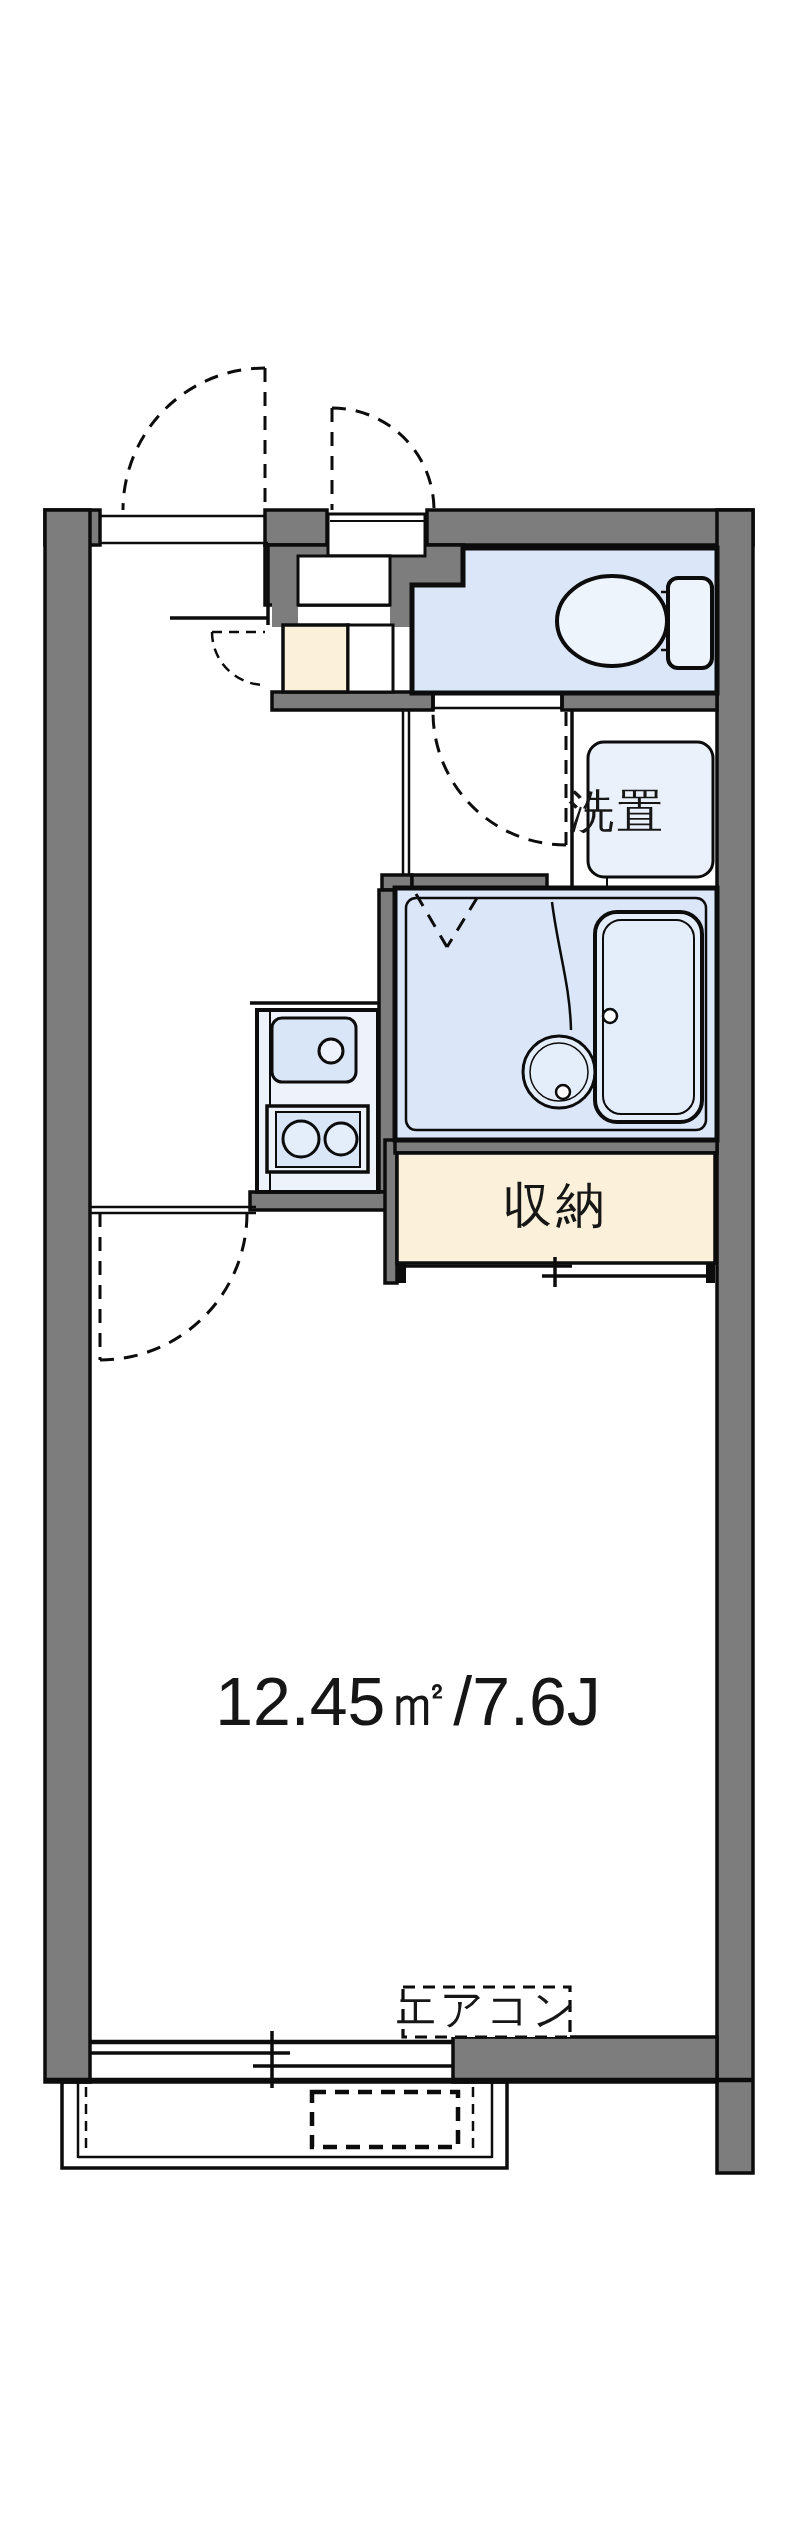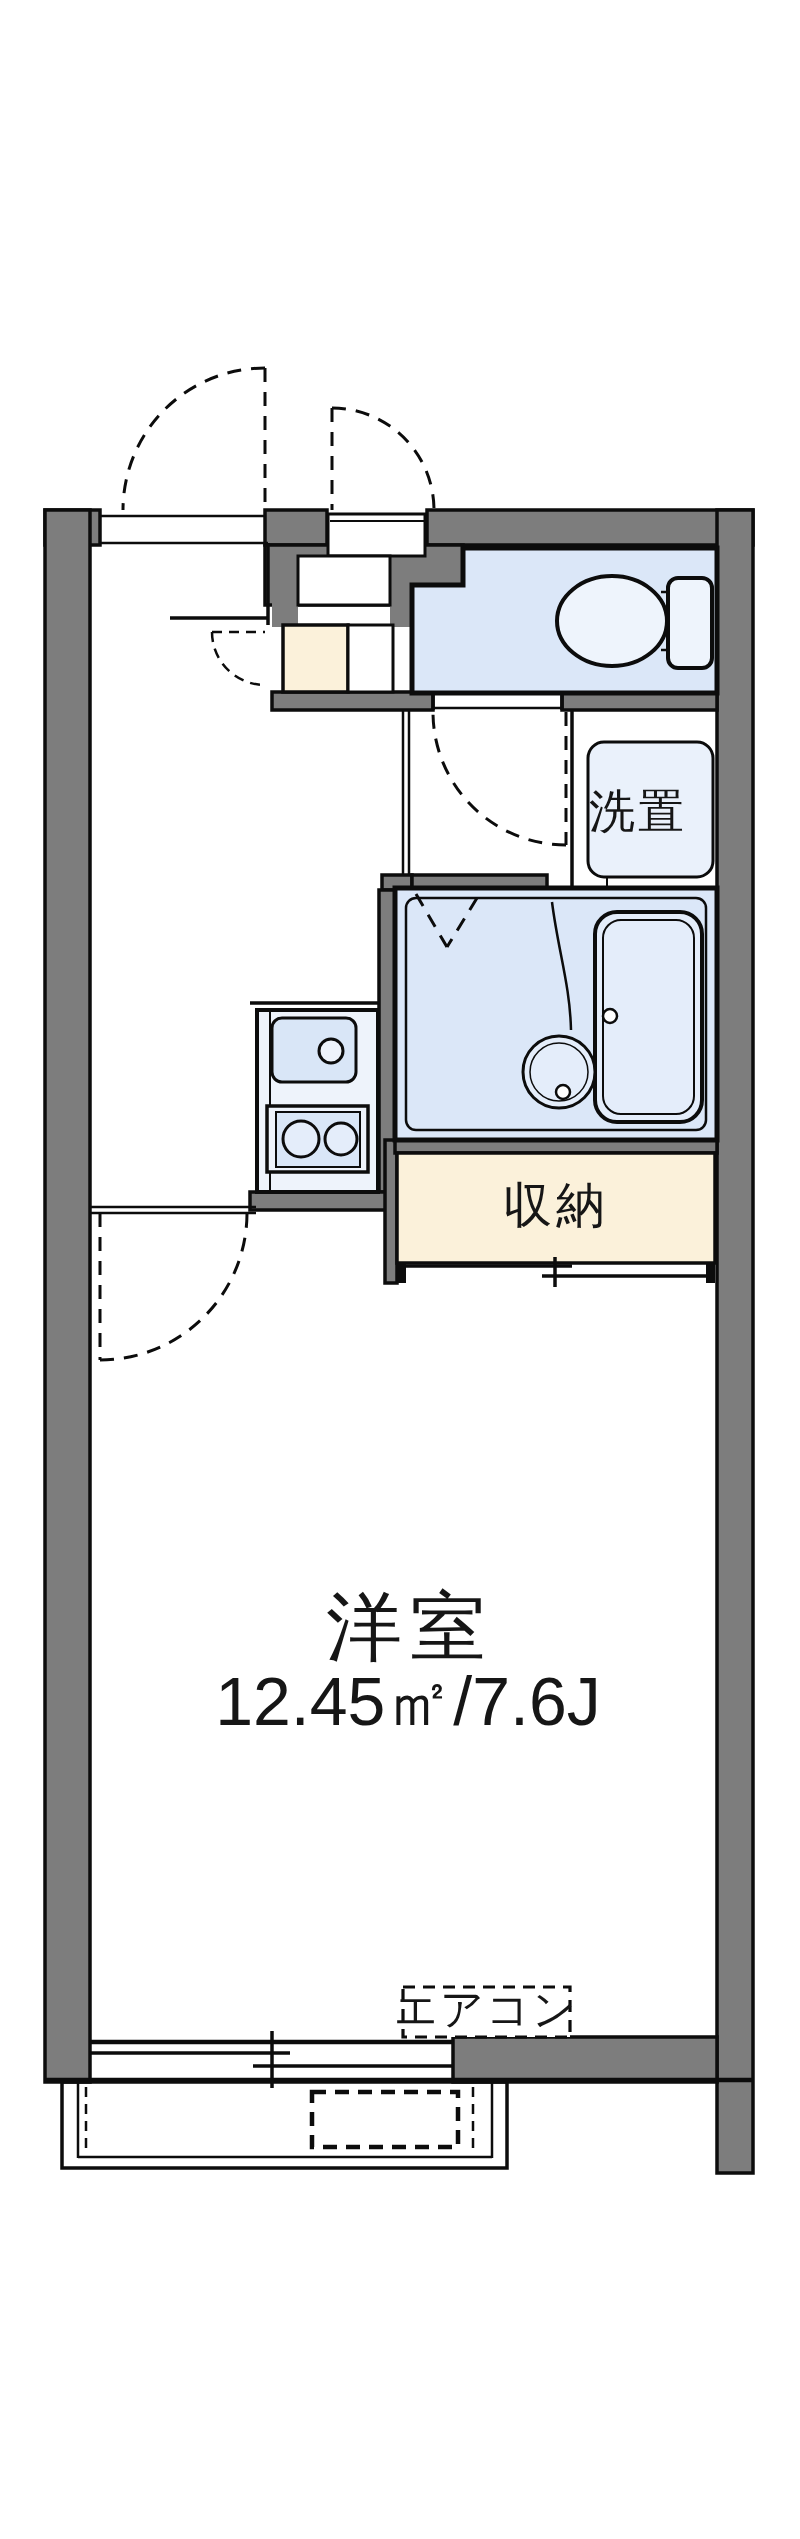--- a/index.html
+++ b/index.html
@@ -197,18 +197,17 @@
       <rect class="mid" x="62" y="2082" width="445" height="86"></rect>
       <line class="thin" x1="78" y1="2082" x2="78" y2="2158"></line>
       <line class="thin" x1="492" y1="2082" x2="492" y2="2158"></line>
       <line class="thin" x1="78" y1="2157" x2="492" y2="2157"></line>
       <line class="dash-s" x1="86" y1="2087" x2="86" y2="2153"></line>
       <line class="dash-s" x1="473" y1="2087" x2="473" y2="2153"></line>
       <rect class="dash-u" x="312" y="2092" width="146" height="55"></rect>
     </g>
   </svg>
 
-  <div class="lbl lbl-room" style="left:410px;top:1628px;">洋室</div>
   <div class="lbl lbl-size" style="left:408px;top:1702px;">12.45㎡/7.6J</div>
   <div class="lbl lbl-storage" style="left:556px;top:1206px;">収納</div>
-  <div class="lbl lbl-washer" style="left:638px;top:812px;">洗置</div>
+  <div class="lbl lbl-washer" style="left:617px;top:812px;">洗置</div>
   <div class="lbl lbl-aircon" style="left:486px;top:2010px;">エアコン</div>
 </div>
 
 </body></html>

